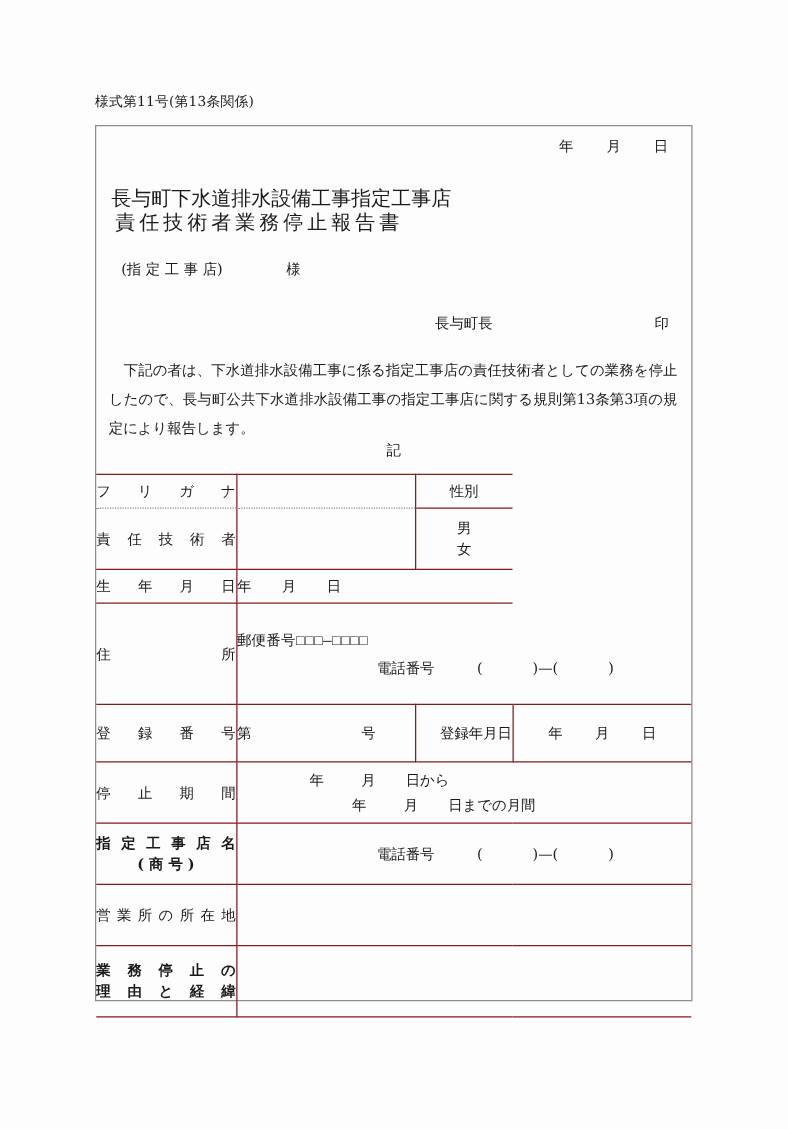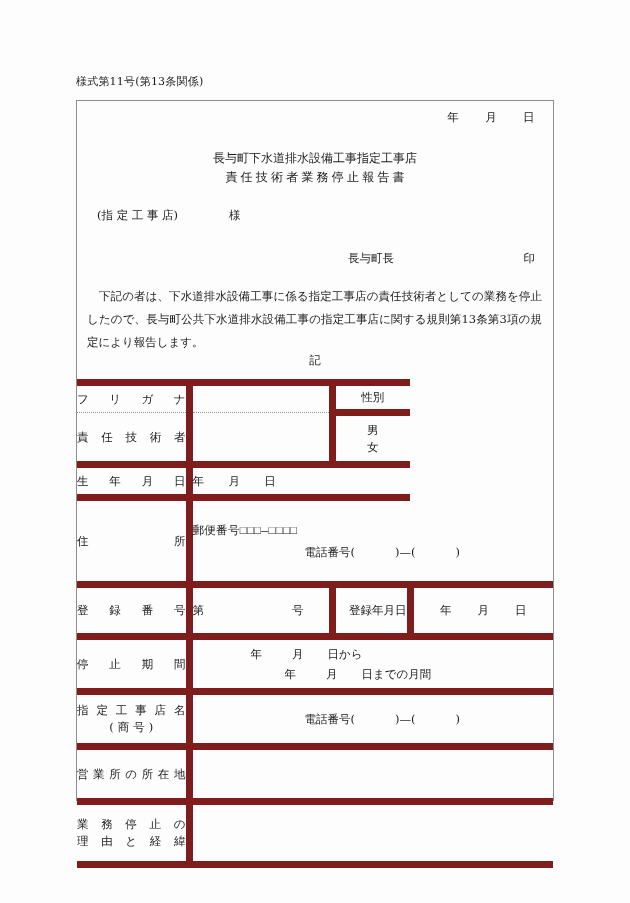--- a/index.html
+++ b/index.html
@@ -55,24 +55,23 @@
     font-size: 11.5px;
     letter-spacing: .4px;
   }
   .date-line span { display: inline-block; }
   .sp-y { margin-right: 22px; }
   .sp-m { margin-right: 22px; }
 
   .doc-title {
     position: absolute;
     top: 48px;
-    left: 0;
+    left: 12px;
     right: 0;
-    text-align: center;
-    font-size: 12px;
+    font-size: 16px;
     line-height: 19px;
   }
   .doc-title .l2 { letter-spacing: 3.2px; padding-left: 3.2px; }
 
   .addressees {
     position: absolute;
     top: 104px;
     left: 20px;
     font-size: 11.5px;
     line-height: 21px;
@@ -113,21 +112,21 @@
   }
 
   
   table.form {
     width: 100%;
     border-collapse: collapse;
     table-layout: fixed;
     font-size: 11.5px;
   }
   table.form td {
-    border: 7px solid #7f1d1d;
+    border: 1px solid #7f1d1d;
     padding: 0;
     vertical-align: middle;
     position: relative;
   }
   table.form tr > td:first-child { border-left: none; }
   table.form tr > td:last-child  { border-right: none; }
 
   
   .lbl {
     width: 112px;
@@ -140,41 +139,41 @@
     text-align-last: justify;
     white-space: nowrap;
   }
   .lbl .spread-c {
     display: block;
     text-align: center;
     letter-spacing: 4px;
     padding-left: 4px;
     white-space: nowrap;
   }
-  .lbl .two-line { line-height: 17px; }
+  .lbl .two-line { line-height: 17px; font-weight: bold; }
 
   .dotted-bottom { border-bottom: 1px dotted #8d8d8d !important; }
   .no-top { border-top: none !important; }
 
   .c-blank { }
   .c-sex {
     width: 78px;
     text-align: center;
   }
   .c-sex .mf { line-height: 17px; }
 
   .inner-pad { padding: 0 10px; }
 
   .dob-val { padding-left: 62px; letter-spacing: .4px; }
   .dob-val .g { margin-right: 24px; }
 
   .addr-cell { padding: 7px 10px 0 10px; vertical-align: top; }
   .zip { letter-spacing: .3px; font-family: Liberation Mono, monospace; }
   .tel-line { margin-top: 7px; padding-left: 112px; white-space: nowrap; }
-  .tel-label { }
+  .tel-label { margin-right: 34px; }
   .paren1 { margin-right: 40px; }
 
   .reg-no { padding-left: 20px; }
   .reg-no .dai { margin-right: 88px; }
   .reg-date-lbl { width: 78px; text-align: right; }
   .reg-date-val { text-align: center; padding-right: 8px; }
   .reg-date-val .g { margin-right: 26px; }
 
   .period { padding: 6px 0 6px 0; line-height: 20px; }
   .period .r1 { padding-left: 58px; }

